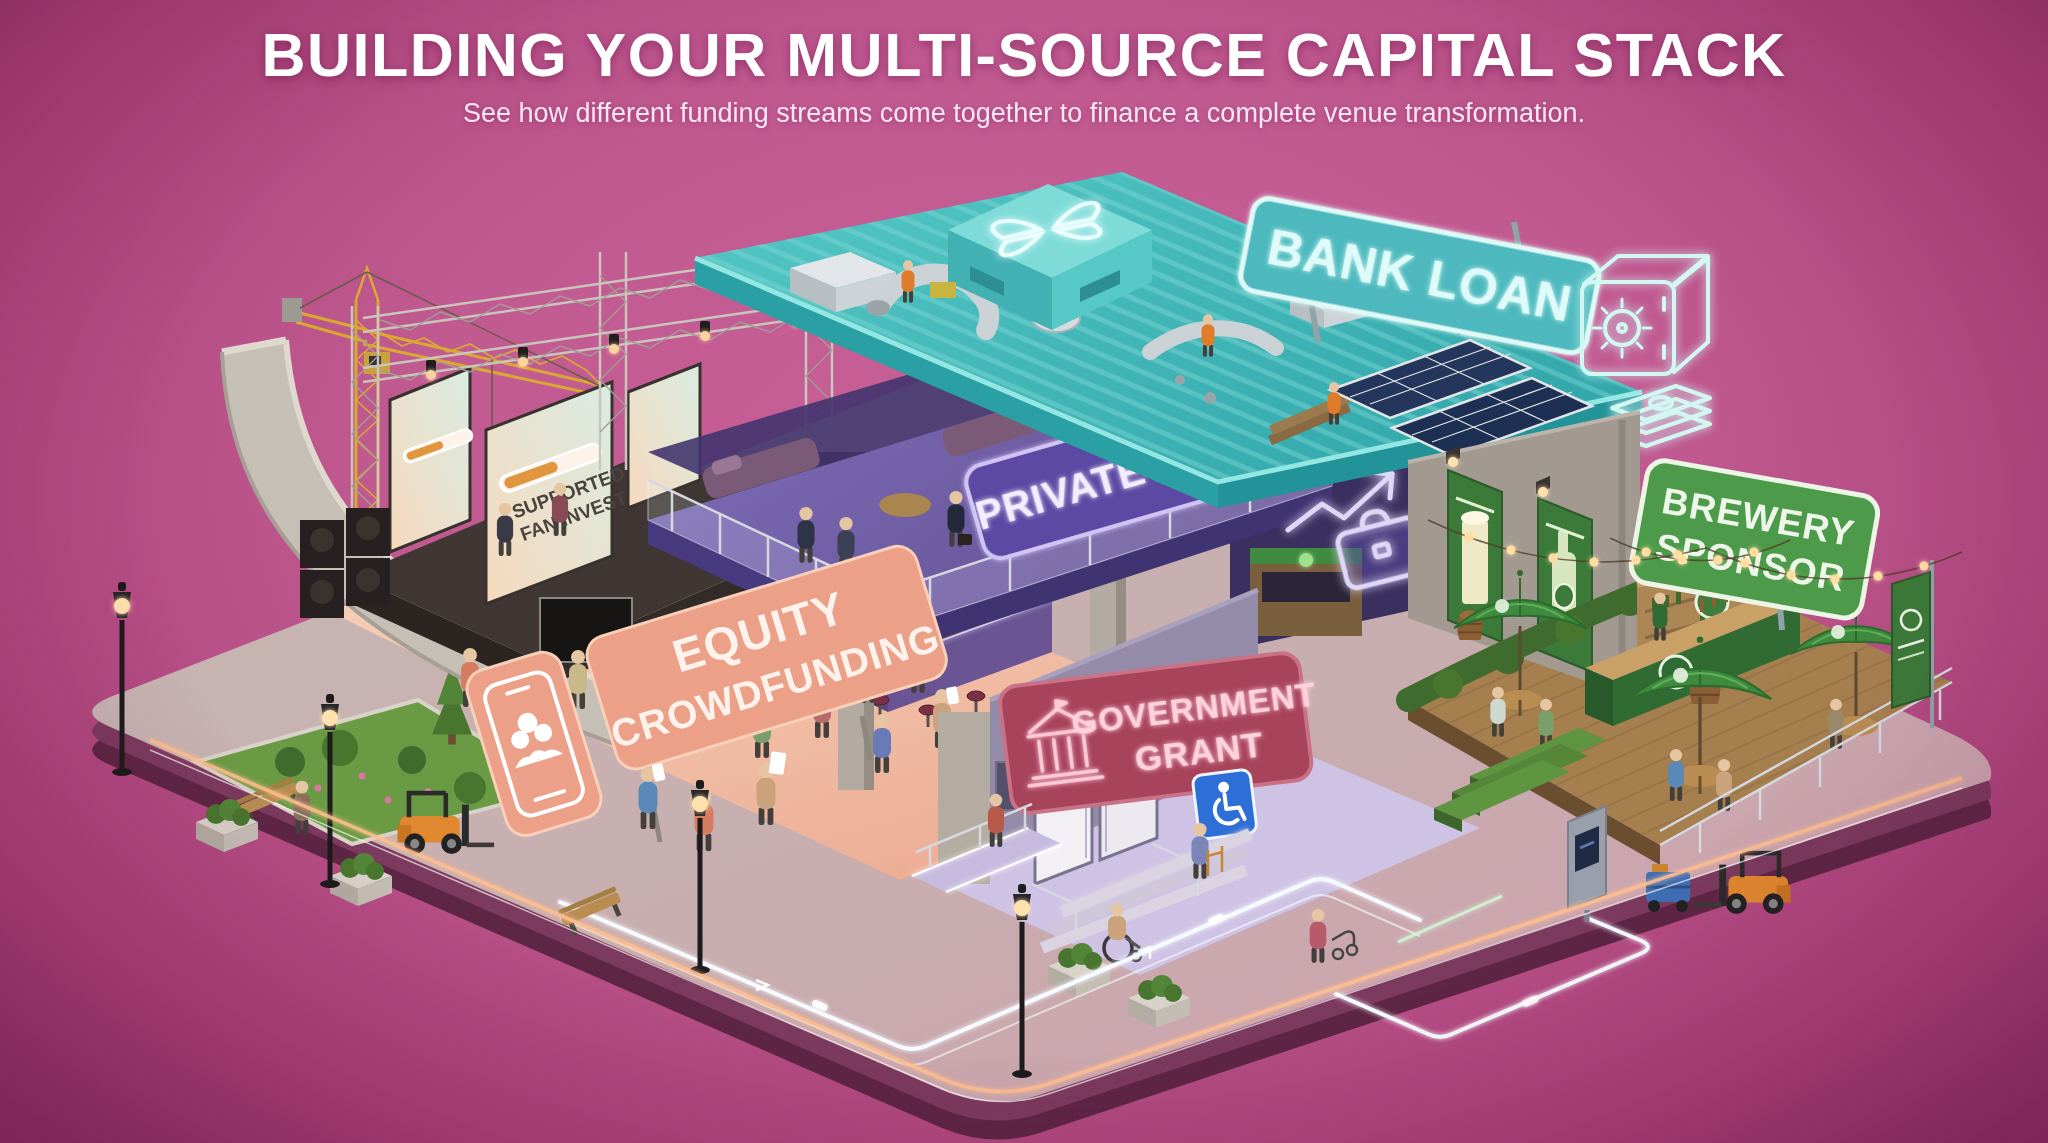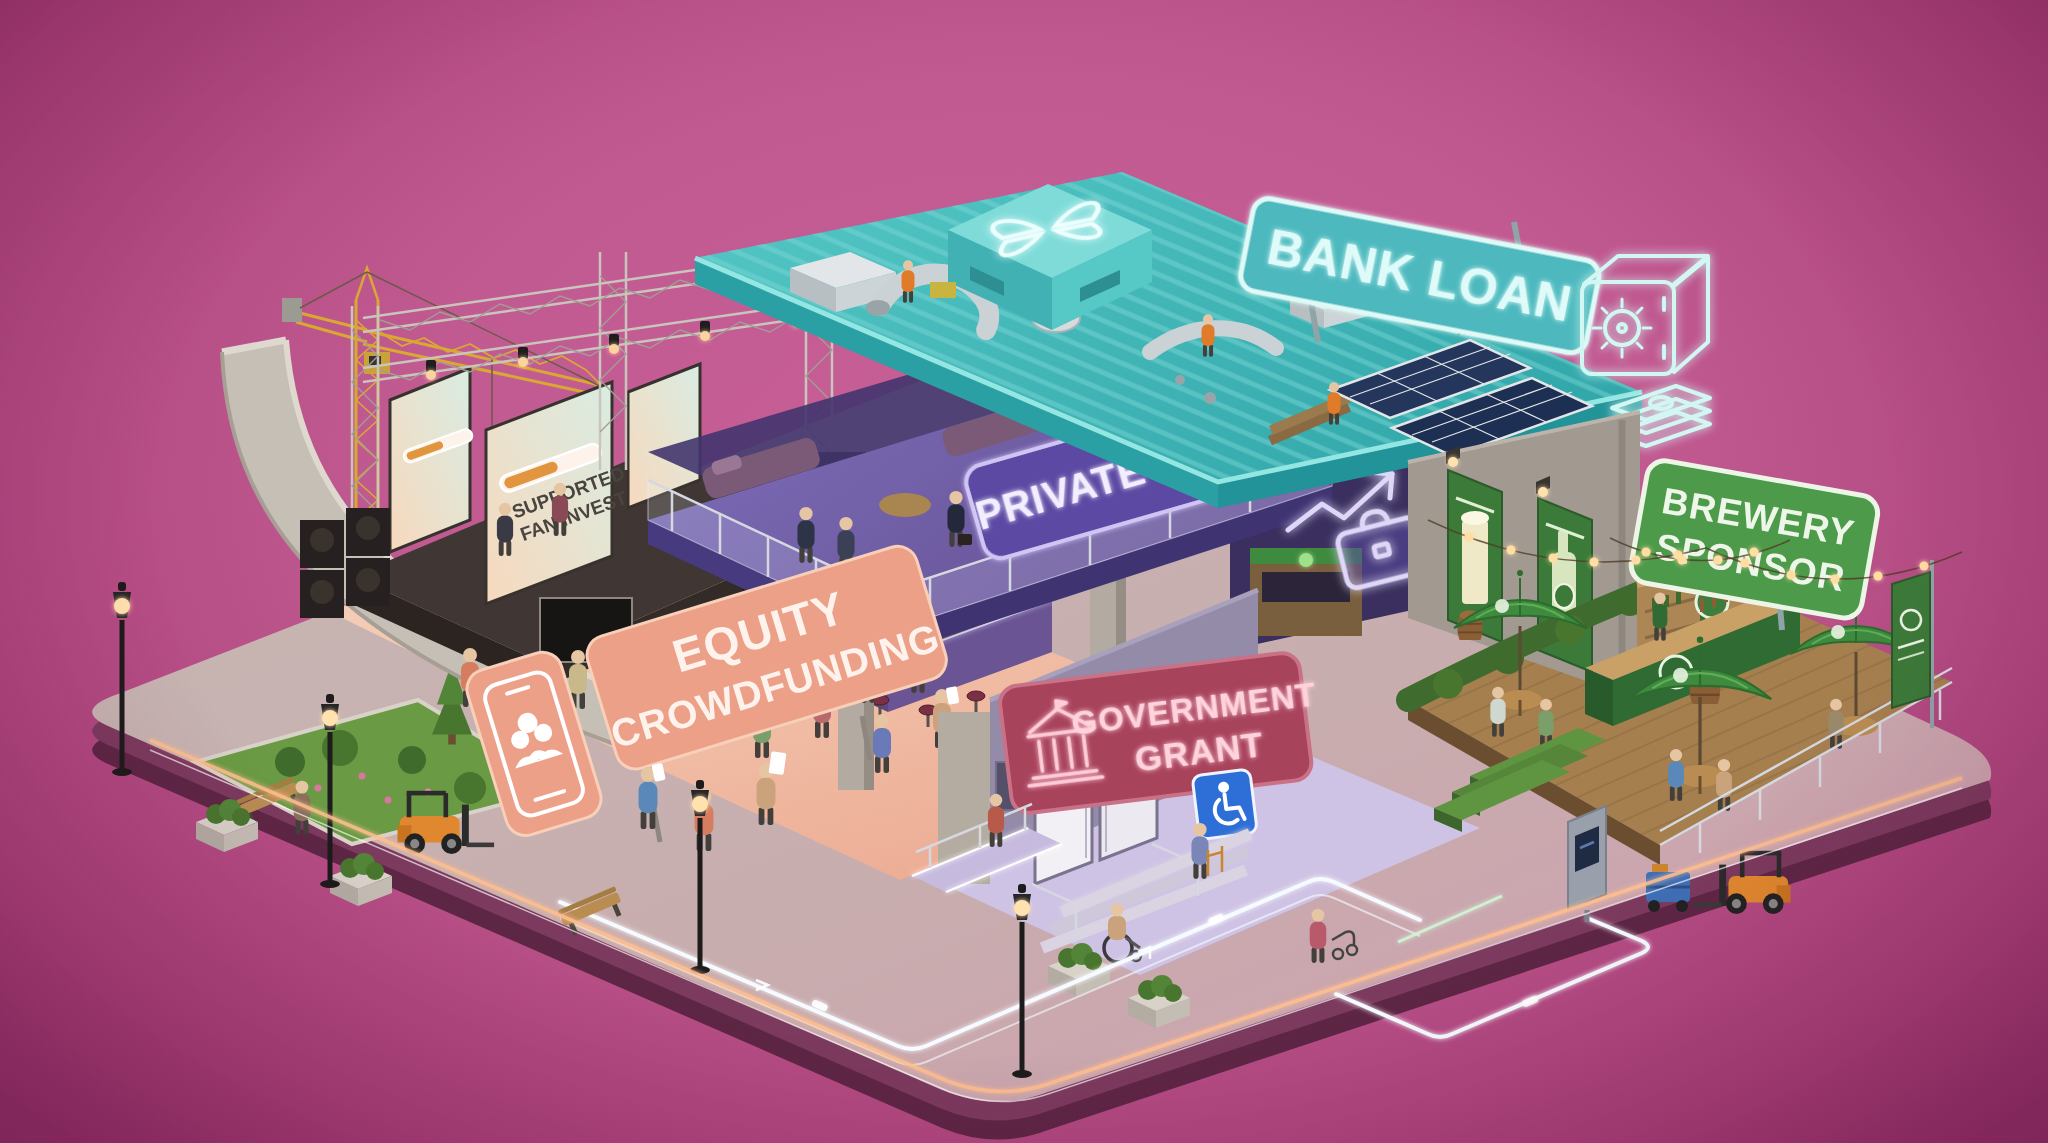--- a/index.html
+++ b/index.html
@@ -22,20 +22,22 @@
   .truss{stroke:#c9c4bc;stroke-width:2.5;fill:none;}
   .trussd{stroke:#a29d95;stroke-width:1.4;fill:none;}
   .rail{stroke:#d5d8df;stroke-width:2.5;fill:none;}
   .glass{fill:rgba(235,240,255,.16);stroke:rgba(240,244,255,.5);stroke-width:1.2;}
 </style>
 </head>
 <body>
 
 <div class="canvas">
   <div class="hdr">
+    <h1>BUILDING YOUR MULTI-SOURCE CAPITAL STACK</h1>
+    <p>See how different funding streams come together to finance a complete venue transformation.</p>
   </div>
 
   <svg viewBox="0 0 2048 1143">
     <defs>
       <linearGradient id="gradPlaza" x1="0" y1="0" x2="1" y2="1">
         <stop offset="0" stop-color="#c6bab4"></stop>
           <stop offset="0.6" stop-color="#c8acae"></stop>
           <stop offset="1" stop-color="#cf9cae"></stop>
       </linearGradient>
       <linearGradient id="gradSalmon" x1="0" y1="0" x2="0.6" y2="1">

